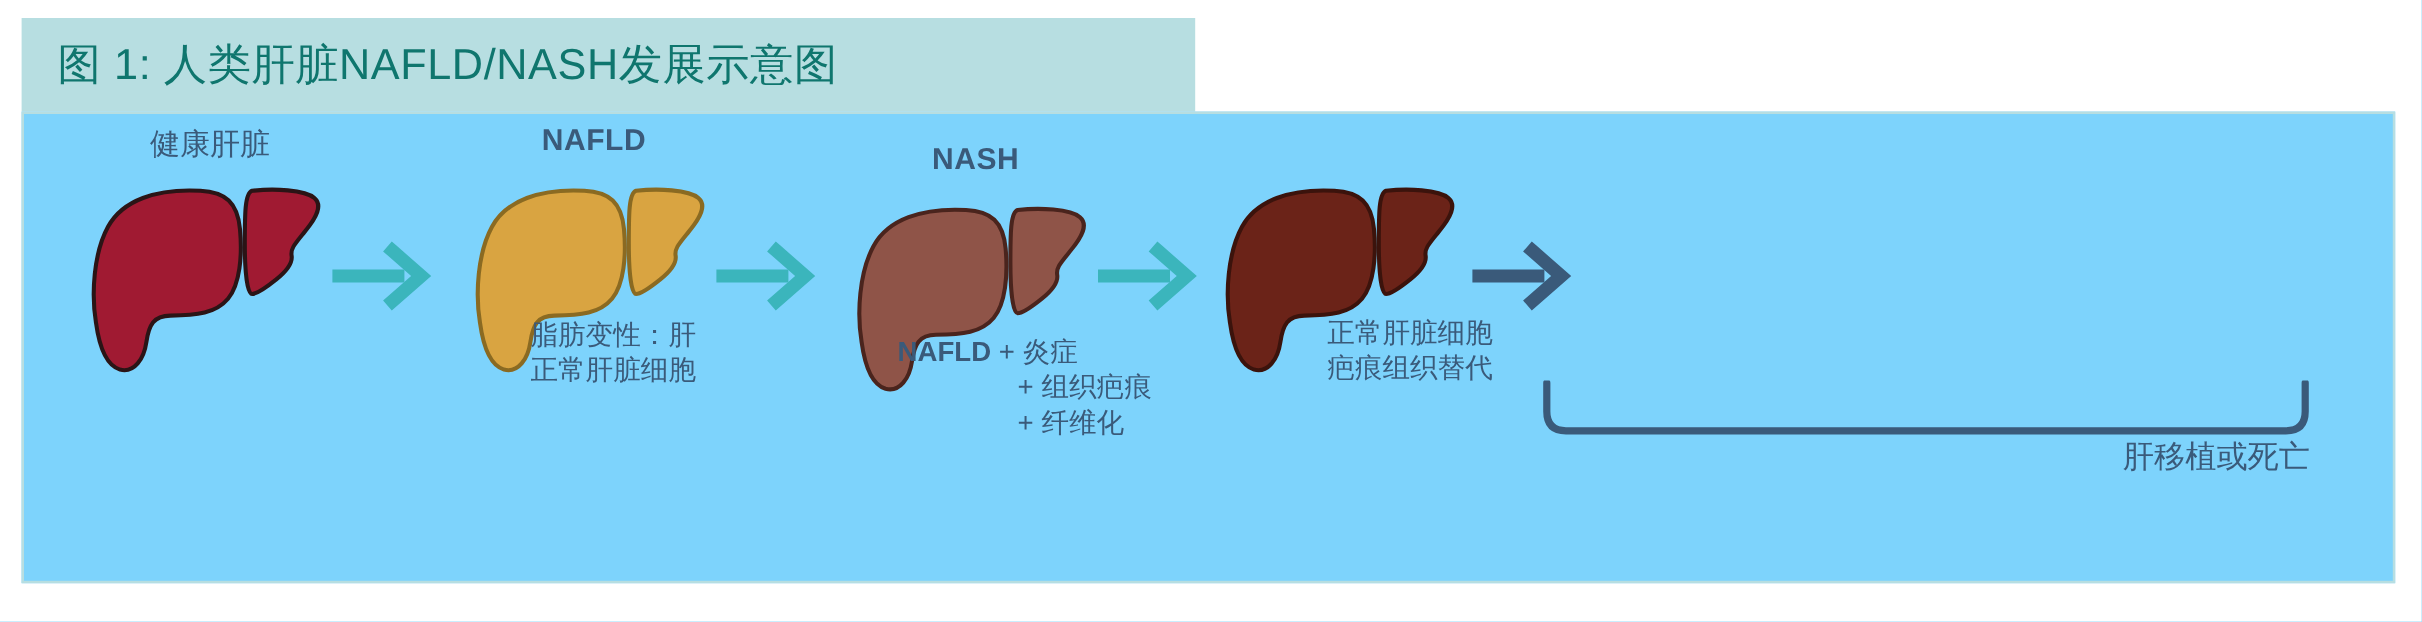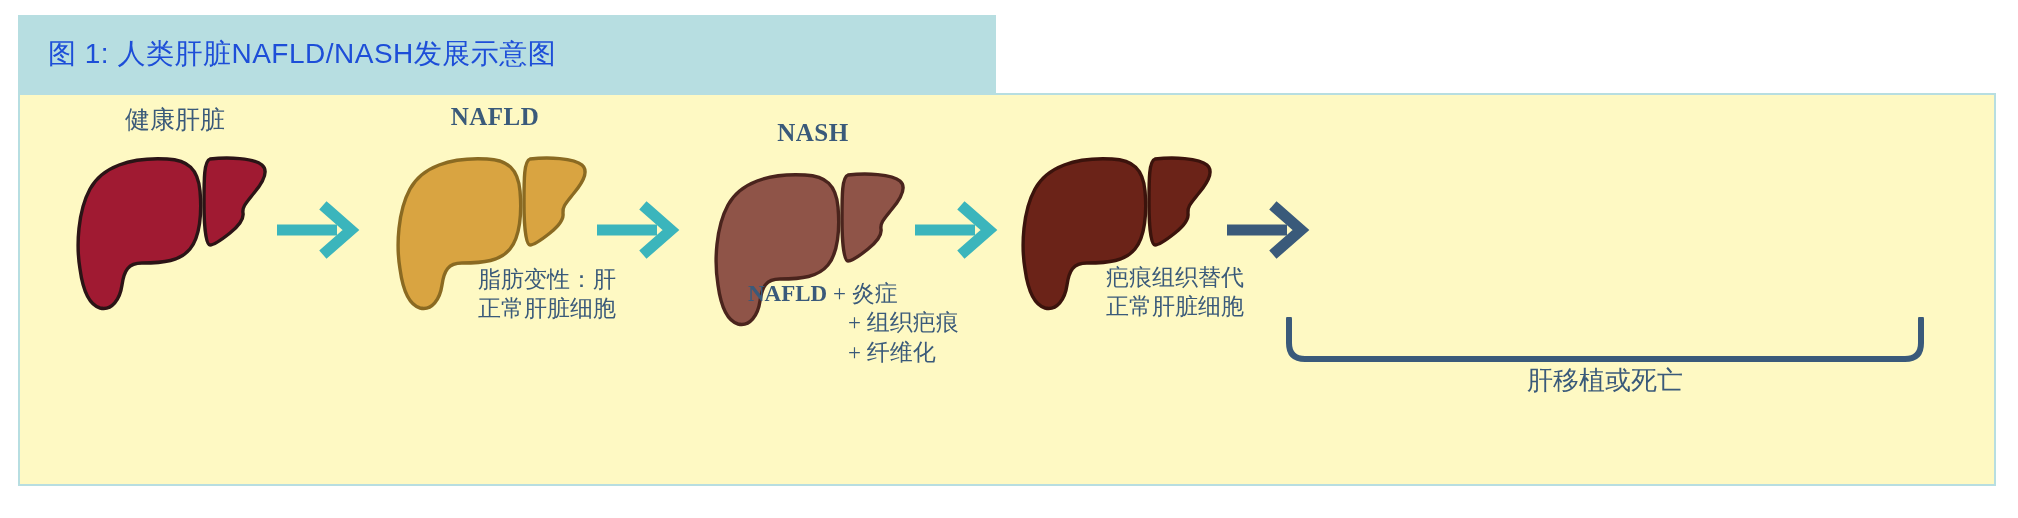--- a/index.html
+++ b/index.html
@@ -13,35 +13,34 @@
   #figure-root{position:absolute;left:0;top:0;width:2018px;height:518px;}
 
   
   #title-banner{
     position:absolute;left:18px;top:15px;width:978px;height:78px;
     background:#b7dee1;
     display:flex;align-items:center;
   }
   #title-text{
     margin-left:30px;
-    font-size:28px;
-    color:#1d4ed8;
+    font-size:36px;
+    color:#0f766e;
     font-weight:400;
     letter-spacing:0.5px;
     white-space:nowrap;
     font-family:"Liberation Sans","DejaVu Sans",sans-serif;
   }
 
   
   #content-panel{
     position:absolute;left:18px;top:93px;width:1978px;height:393px;
-    background:#fef9c3;
+    background:#7dd3fc;
     border:2px solid #b7dee1;
     box-sizing:border-box;
-    font-family:Liberation Serif, serif;
   }
 
   
   .stage{position:absolute;top:0;}
   .stage-label{
     position:absolute;top:0;left:0;width:100%;
     text-align:center;
     font-size:25px;
     color:#3a5a7a;
     white-space:nowrap;
@@ -54,29 +53,29 @@
 
   
   .caption{
     position:absolute;
     font-size:23px;
     color:#3a5a7a;
     line-height:1.28;
     white-space:nowrap;
   }
   .caption .b{font-weight:bold;}
-  .cap-right{text-align:center;}
+  .cap-right{text-align:left;}
   .cap-center{text-align:center;}
 
   
   #outcome-bracket{position:absolute;}
   #outcome-text{
     position:absolute;
     font-size:26px;color:#3a5a7a;
-    text-align:center;white-space:nowrap;
+    text-align:right;white-space:nowrap;
   }
 </style>
 </head>
 <body>
 
 <div id="figure-root">
 
   <div id="title-banner">
     <div id="title-text">图 1: 人类肝脏NAFLD/NASH发展示意图</div>
   </div>
@@ -171,22 +170,22 @@
                    C44,158 52,146 54,132 C56,118 60,110 74,110
                    C96,110 112,108 122,96 C132,84 134,60 132,38
                    C130,16 120,7 99,6 Z" fill="#6b2318" stroke="#3b130c" stroke-width="3.4" stroke-linejoin="round"></path>
           <path d="M142,6 C160,4 186,5 194,12 C201,18 196,28 186,40
                    C178,50 174,54 175,60 C176,66 172,72 162,80
                    C152,88 146,92 142,92 C138,92 136,74 136,50
                    C136,26 136,8 142,6 Z" fill="#6b2318" stroke="#3b130c" stroke-width="3.4" stroke-linejoin="round"></path>
         </svg>
       </div>
       <div class="caption cap-center" style="left:55px;top:160px;width:230px;">
+        <div>正常肝脏细胞</div>
         <div>疤痕组织替代</div>
-        <div>正常肝脏细胞</div>
       </div>
     </div>
 
     <div class="arrow" style="left:1205px;top:105px;">
       <svg width="90" height="60" viewBox="0 0 90 60">
         <path d="M2,30 L62,30" stroke="#3a5a7a" stroke-width="11" fill="none"></path>
         <path d="M52,9 L76,30 L52,51" stroke="#3a5a7a" stroke-width="11" fill="none" stroke-linecap="square" stroke-linejoin="miter"></path>
       </svg>
     </div>
 

